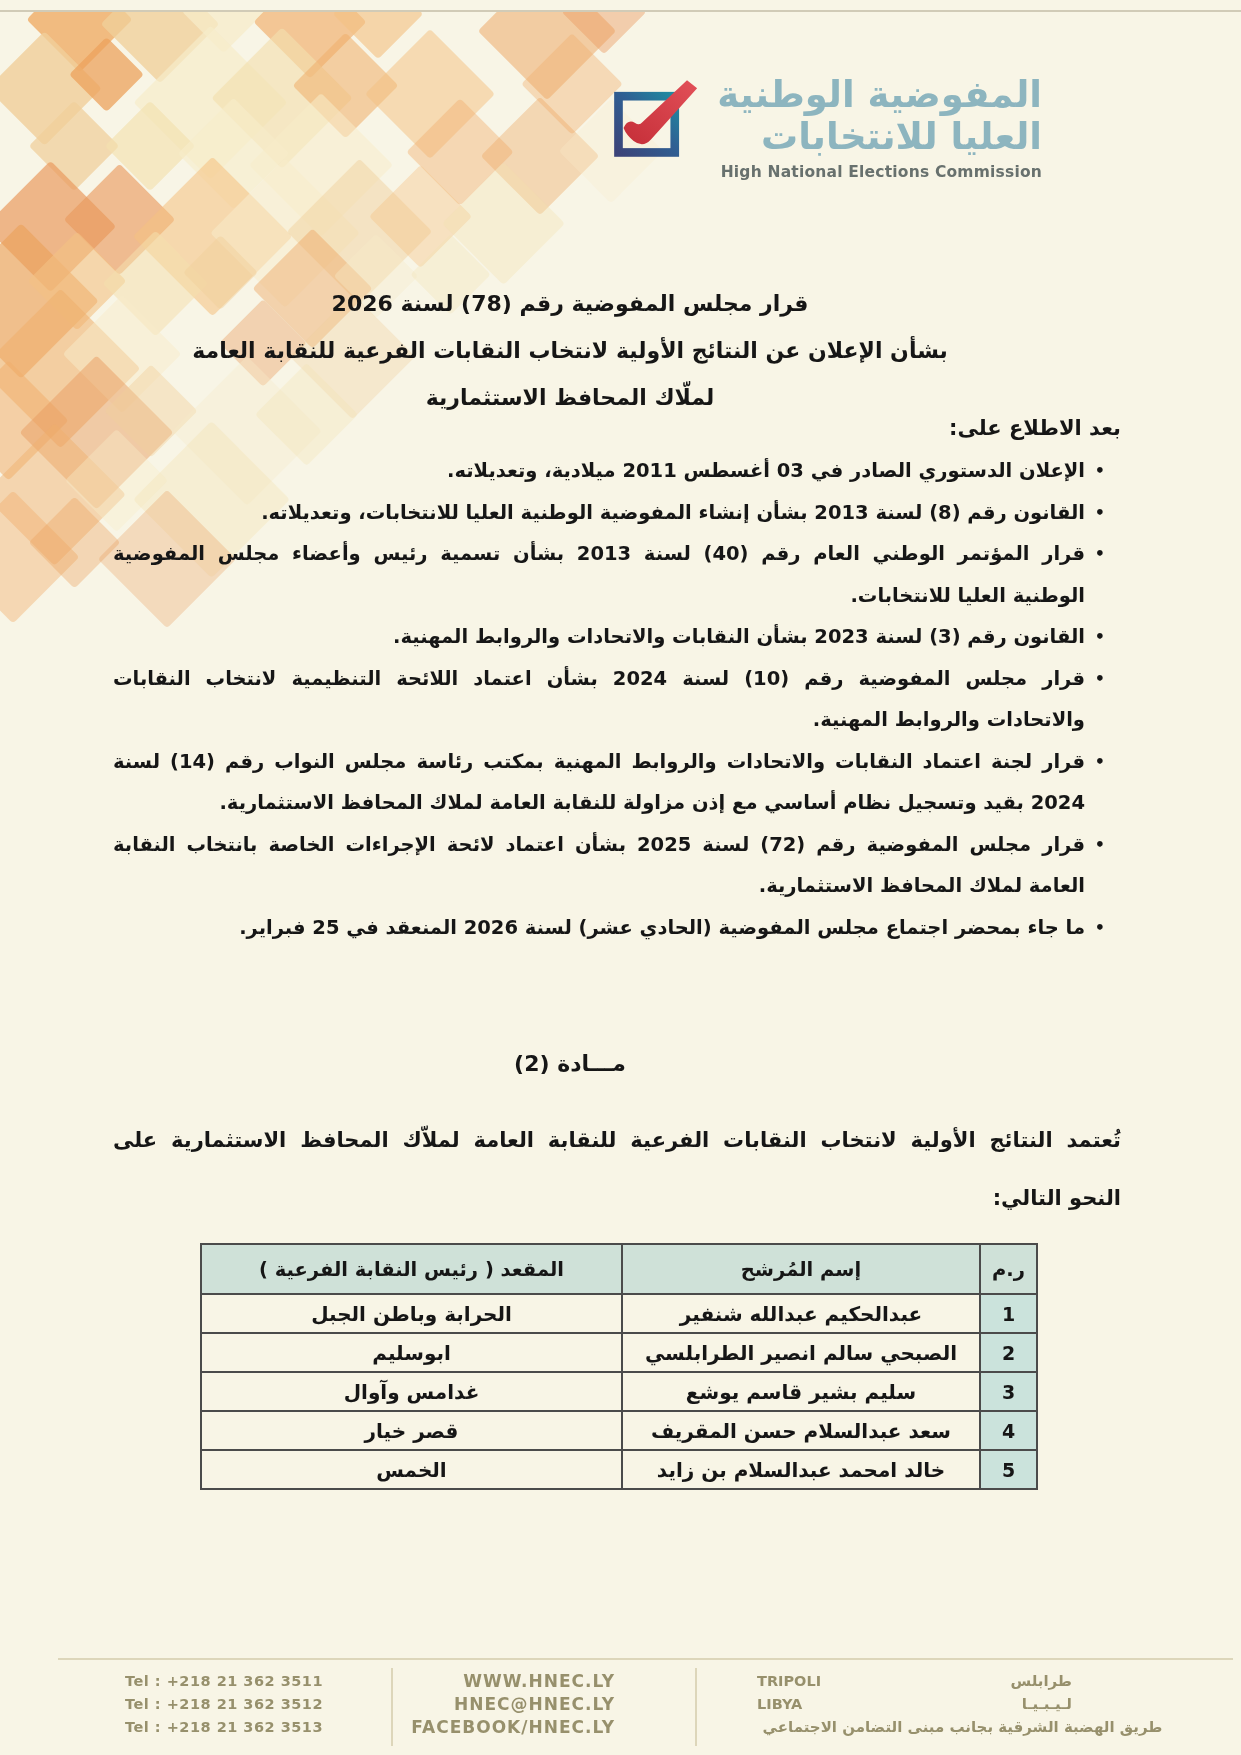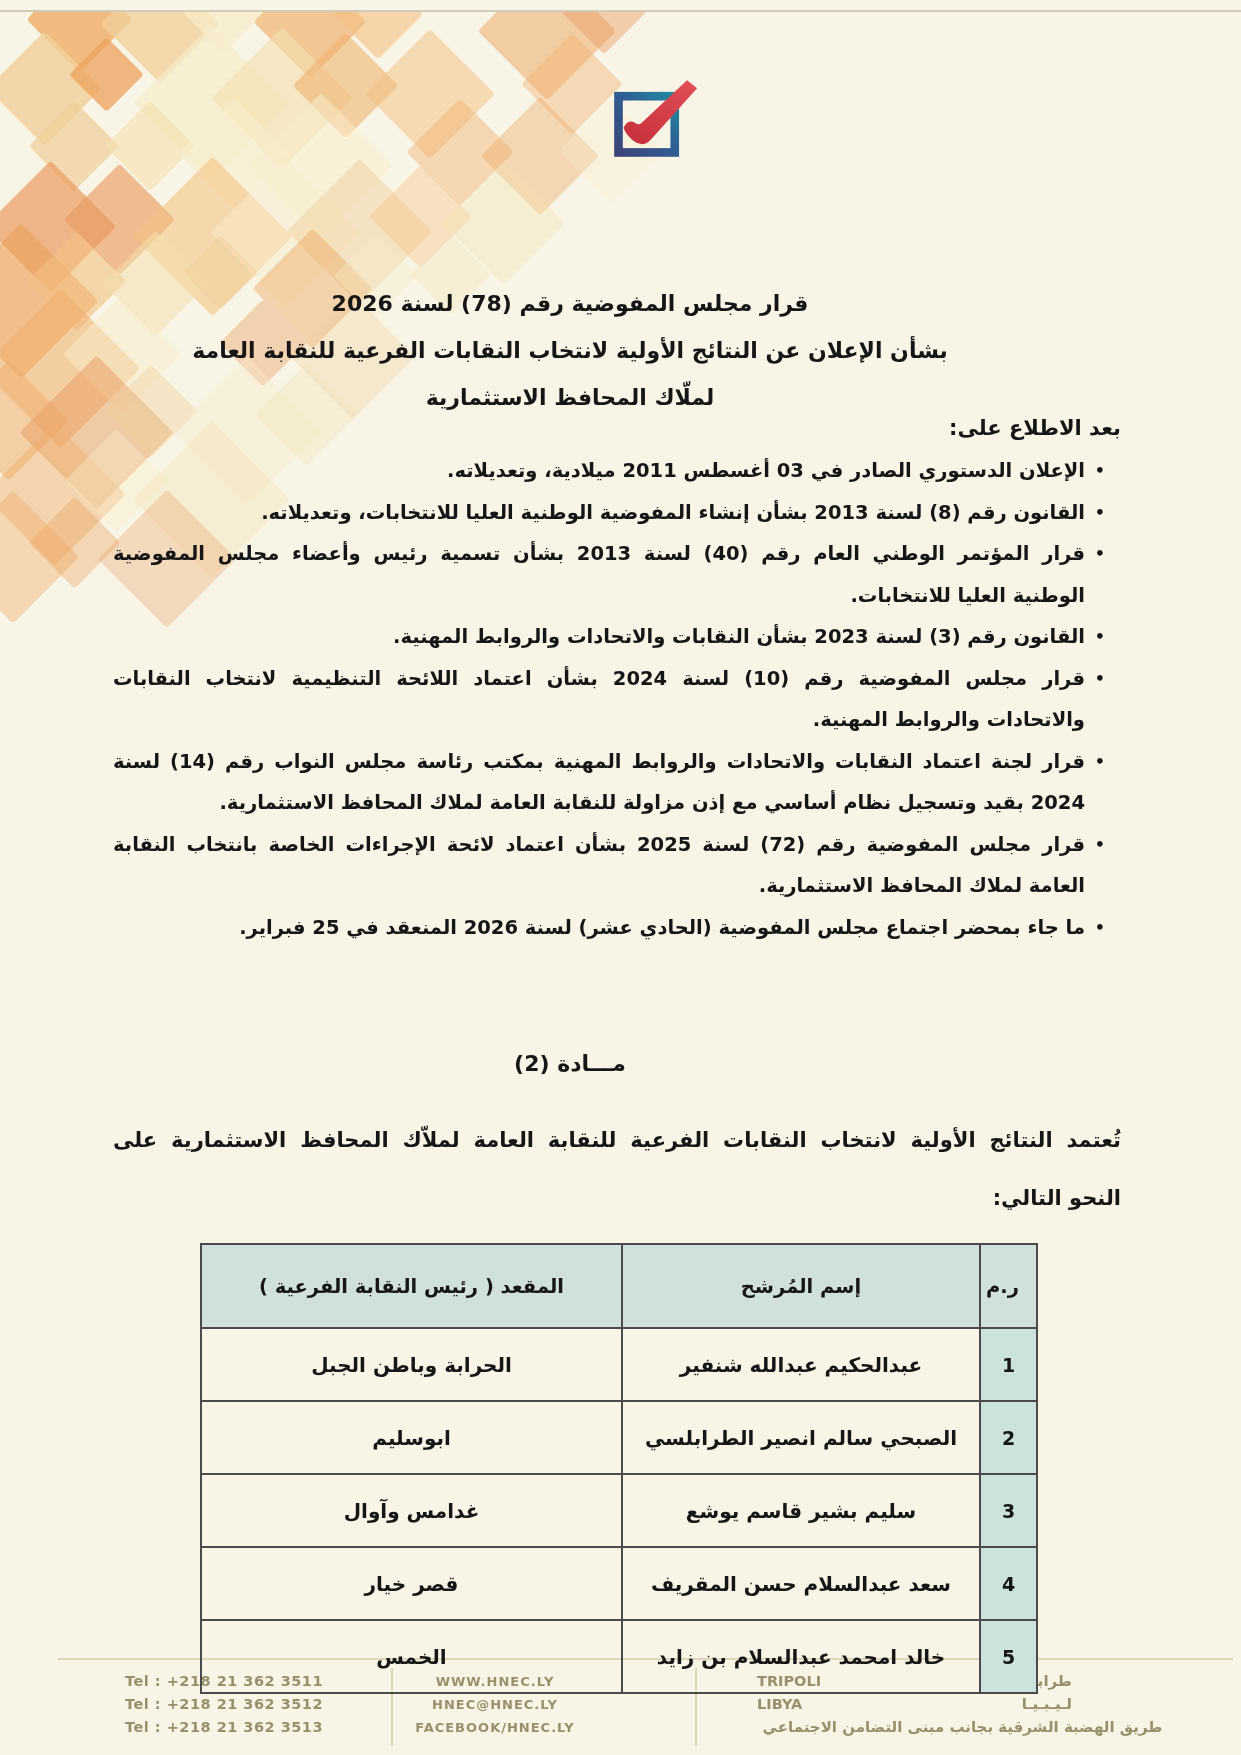--- a/index.html
+++ b/index.html
@@ -29,32 +29,32 @@
   .bullets li::before{content:"•";position:absolute;right:0;top:0;font-size:16px}
   .decided{position:absolute;top:1042px;left:75px;width:990px;text-align:center;
            font-size:22px;line-height:44px;direction:rtl;z-index:1}
   .article-body{position:absolute;top:1128px;left:113px;right:120px;direction:rtl;
                 font-size:21px;text-align:justify;text-align-last:justify;z-index:1}
   .nahw{position:absolute;top:1186px;right:120px;font-size:21px;direction:rtl;z-index:1}
   
   table.results{position:absolute;top:1243px;left:200px;width:836px;border-collapse:collapse;
                 direction:rtl;table-layout:fixed;font-size:20px;z-index:1}
   table.results th,table.results td{border:2px solid #4b4b4b;text-align:center;vertical-align:middle;
-                font-weight:700;padding:17px;font-family:inherit}
+                font-weight:700;padding:0;font-family:inherit}
   table.results thead th{height:48px;background:#cfe1d8;font-size:19.5px}
   table.results tbody td{height:37px}
   table.results td.num{background:#cbe3dc;font-size:19px}
   
   .footer-line{position:absolute;top:1658px;left:58px;right:8px;border-top:2px solid #ddd6ba}
   .vdiv{position:absolute;top:1668px;width:2px;height:78px;background:#ddd6ba}
   .vdiv1{left:391px}.vdiv2{left:695px}
   .f-tel{position:absolute;top:1670px;left:125px;font-size:14.5px;line-height:23px;
          color:#97906c;letter-spacing:.5px}
-  .f-web{position:absolute;top:1670px;left:375px;width:240px;text-align:center;
-         font-size:13px;line-height:23px;color:#97906c;letter-spacing:1px}
+  .f-web{position:absolute;top:1670px;left:375px;width:240px;text-align:right;
+         font-size:17px;line-height:23px;color:#97906c;letter-spacing:1px}
   .f-right{position:absolute;top:1670px;left:755px;width:415px;font-size:14.5px;
            line-height:23px;color:#97906c}
   .f-row{display:flex;justify-content:space-between;padding-right:98px;padding-left:2px}
   .f-row .ar,.f-addr{font-size:15px}
   .f-addr{text-align:center;direction:rtl}
 </style>
 </head>
 <body>
 
 <div class="top-edge"></div>
@@ -123,20 +123,25 @@
         </linearGradient>
         <linearGradient id="chkg" x1="0" y1="1" x2="1" y2="0">
           <stop offset="0" stop-color="#c52e38"></stop>
           <stop offset="1" stop-color="#e25058"></stop>
         </linearGradient>
       </defs>
       <rect x="9" y="24" width="78" height="78" fill="none" stroke="url(#boxg)" stroke-width="12"></rect>
       <path d="M16 68 Q22 55 32 61 Q38 65 42 60 L104 2 L118 13 L54 84 Q43 96 30 86 Q20 78 16 68 Z" fill="url(#chkg)"></path>
     </svg>
   </div>
+  <div class="logo-text">
+    <div class="logo-ar">المفوضية الوطنية</div>
+    <div class="logo-ar">العليا للانتخابات</div>
+    <div class="logo-en">High National Elections Commission</div>
+  </div>
 </div>
 
 <div class="title">
   <div>قرار مجلس المفوضية رقم (78) لسنة 2026</div>
   <div>بشأن الإعلان عن النتائج الأولية لانتخاب النقابات الفرعية للنقابة العامة</div>
   <div>لملّاك المحافظ الاستثمارية</div>
 </div>
 
 <div class="preamble-head">بعد الاطلاع على:</div>
 

